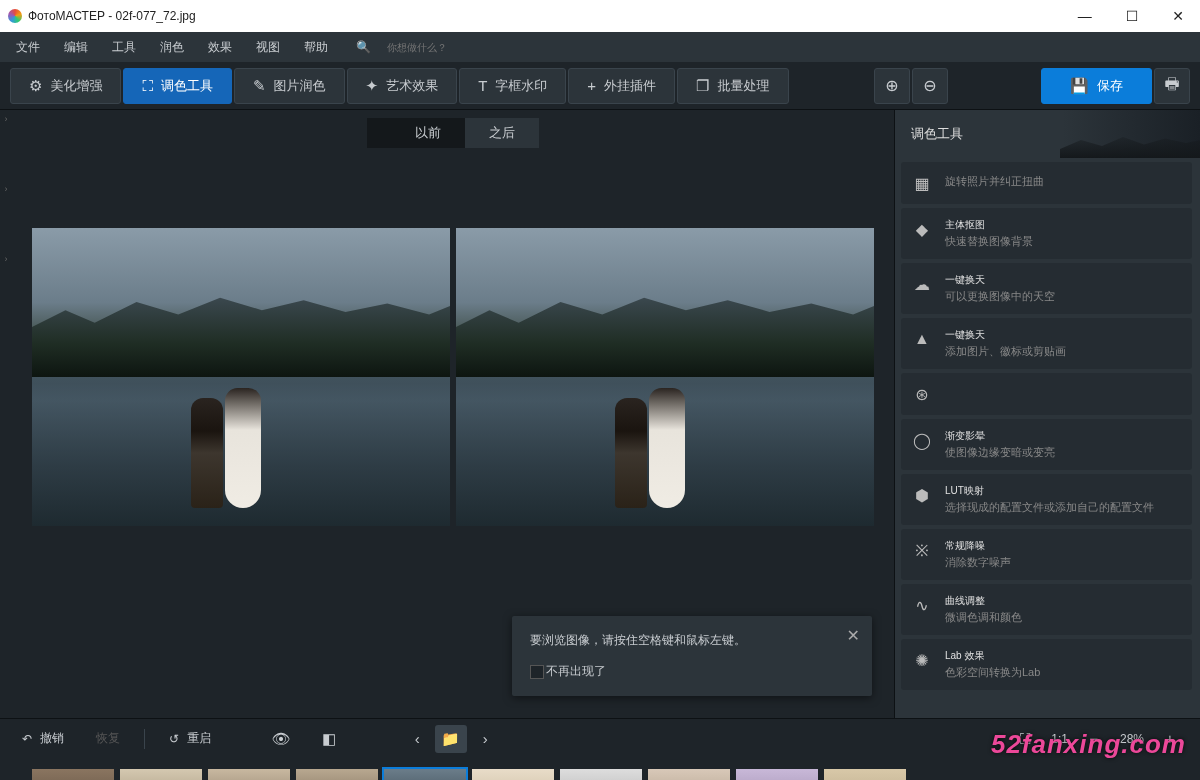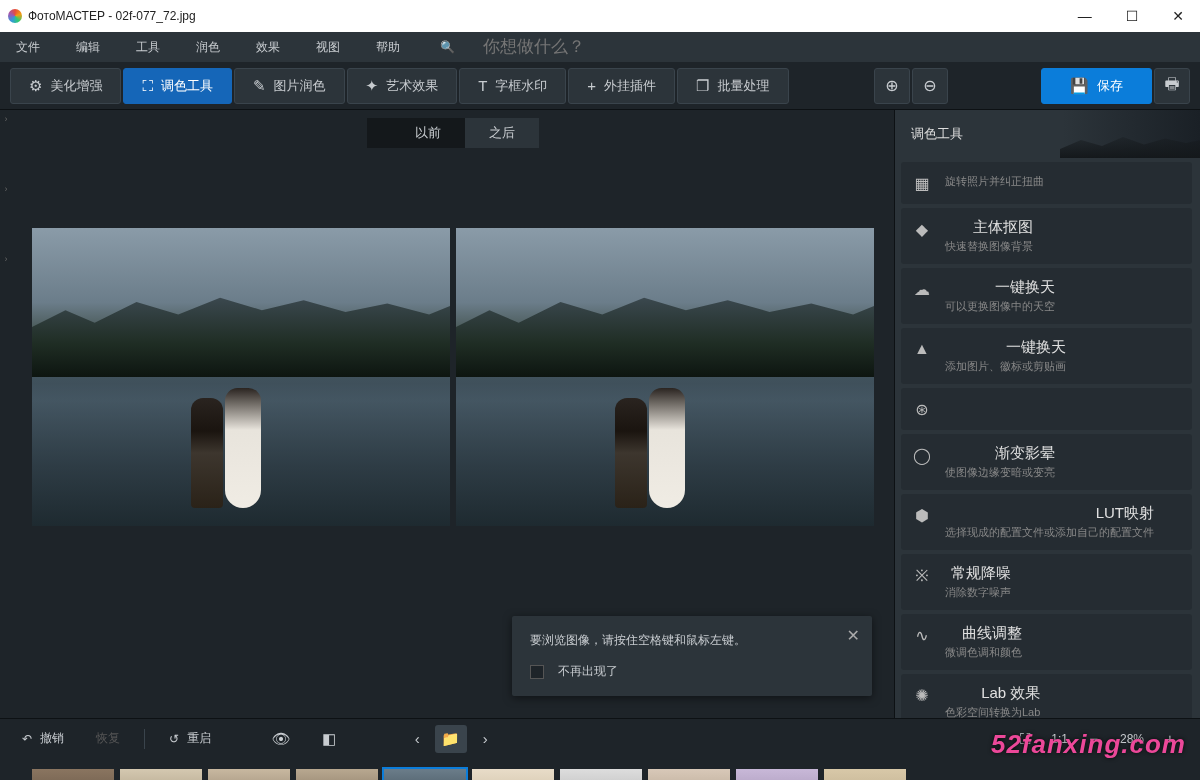--- a/index.html
+++ b/index.html
@@ -1,24 +1,24 @@
 <!DOCTYPE html>
 <html><head>
 <meta charset="utf-8">
 <style>
 *{margin:0;padding:0;box-sizing:border-box;font-family:"Microsoft YaHei",Arial,sans-serif;}
 body{width:1200px;height:780px;background:#1e2429;color:#c8ccd0;overflow:hidden;position:relative;}
 .titlebar{height:30px;background:#fff;display:flex;align-items:center;padding:16px 8px;color:#222;font-size:12px;}
 .titlebar .logo{width:14px;height:14px;border-radius:50%;background:conic-gradient(#e74c3c,#f39c12,#2ecc71,#3498db,#9b59b6,#e74c3c);margin-right:6px;}
 .titlebar .wincontrols{margin-left:auto;display:flex;gap:18px;font-size:14px;}
 .titlebar .wincontrols span{cursor:pointer;padding:2px 8px;}
-.menubar{height:30px;background:#2c343a;display:flex;align-items:center;padding:8px 8px;font-size:12px;gap:20px;}
+.menubar{height:30px;background:#2c343a;display:flex;align-items:center;padding:8px 8px;font-size:12px;gap:8px;}
 .menubar span{padding:4px 8px;cursor:pointer;}
 .menubar .search-ico{margin-left:4px;}
-.menubar input{background:transparent;border:none;color:#888;outline:none;font-size:17px;width:120px;}
+.menubar input{background:transparent;border:none;color:#888;outline:none;font-size:10px;width:120px;}
 .toolbar{height:48px;background:#1e2429;display:flex;align-items:center;padding:6px 10px;gap:2px;border-bottom:1px solid #0d1114;}
 .tbtn{display:flex;align-items:center;gap:8px;padding:0 18px;height:36px;font-size:13px;cursor:pointer;border-radius:3px;border:1px solid #3a444c;background:#2c343a;}
 .tbtn.active{background:#1566b8;border-color:#1566b8;color:#fff;}
 .tbtn .ico{font-size:15px;}
 .ticon{width:36px;height:36px;display:flex;align-items:center;justify-content:center;background:#2c343a;border:1px solid #3a444c;border-radius:3px;cursor:pointer;font-size:16px;}
 .save-btn{background:#0b7dda;border-color:#0b7dda;color:#fff;padding:0 28px;}
 .spacer{flex:1;}
 .mainrow{display:flex;height:calc(100% - 30px - 30px - 48px - 64px);}
 .leftgutter{width:12px;background:#1e2429;display:flex;flex-direction:column;padding-top:4px;gap:60px;}
 .leftgutter span{font-size:9px;color:#666;text-align:center;cursor:pointer;}
@@ -28,30 +28,30 @@
 .ba-tabs span:first-child{background:#14181b;padding-left:48px;}
 .imgrow{display:flex;gap:6px;justify-content:center;margin-top:80px;}
 .photo{width:418px;height:298px;background:linear-gradient(180deg,#8a9ba8 0%,#6b7d8a 25%,#2d3b2e 42%,#1a2428 52%,#4a5d6a 58%,#2a3540 80%,#1e2a30 100%);position:relative;overflow:hidden;}
 .photo::before{content:"";position:absolute;top:22%;left:0;right:0;height:28%;background:linear-gradient(180deg,#3d4a52 0%,#1f2d24 60%,#0d1510 100%);clip-path:polygon(0 40%,8% 20%,15% 35%,25% 10%,35% 25%,45% 5%,55% 20%,65% 8%,75% 22%,85% 12%,95% 25%,100% 15%,100% 100%,0 100%);}
 .photo::after{content:"";position:absolute;bottom:0;left:0;right:0;height:50%;background:linear-gradient(180deg,rgba(74,93,106,0.8) 0%,rgba(30,42,48,0.9) 100%);}
 .couple{position:absolute;bottom:6%;left:38%;width:70px;height:130px;z-index:2;}
 .couple::before{content:"";position:absolute;left:0;bottom:0;width:32px;height:110px;background:linear-gradient(180deg,#2a2420 0%,#1a140f 30%,#3d362e 50%,#2a2218 100%);border-radius:12px 12px 4px 4px;}
 .couple::after{content:"";position:absolute;right:0;bottom:0;width:36px;height:120px;background:linear-gradient(180deg,#2a2420 0%,#e8e4dc 35%,#f0ece4 100%);border-radius:14px 14px 20px 20px;}
 .tooltip{position:absolute;right:22px;bottom:22px;width:360px;background:#2c343a;border-radius:2px;padding:16px 18px;font-size:12px;box-shadow:0 2px 8px rgba(0,0,0,0.5);}
 .tooltip .close{position:absolute;top:10px;right:12px;font-size:16px;cursor:pointer;color:#aaa;}
-.tooltip .chk{display:flex;align-items:center;gap:14px;margin-top:14px;}
+.tooltip .chk{display:flex;align-items:center;gap:2px;margin-top:14px;}
 .tooltip .chk .box{width:14px;height:14px;border:1px solid #555;background:#1e2429;}
 .rightpanel{width:306px;background:#2c343a;display:flex;flex-direction:column;border-left:1px solid #0d1114;}
 .rp-header{height:48px;display:flex;align-items:center;padding:0 16px;font-size:13px;position:relative;color:#ddd;background:linear-gradient(90deg,#2c343a 0%,#2c343a 55%,#1a2026 100%);}
 .rp-header::after{content:"";position:absolute;right:0;bottom:0;width:140px;height:30px;background:linear-gradient(180deg,transparent 0%,#14181b 100%);clip-path:polygon(0 70%,15% 40%,30% 60%,45% 30%,60% 55%,75% 35%,90% 50%,100% 40%,100% 100%,0 100%);}
 .rp-list{flex:1;overflow-y:auto;padding:4px 8px 4px 6px;}
 .rp-item{display:flex;gap:12px;padding:10px 10px;border-radius:3px;margin-bottom:4px;cursor:pointer;background:#252c32;}
 .rp-ico{width:22px;height:22px;flex-shrink:0;display:flex;align-items:center;justify-content:center;font-size:16px;color:#bbb;}
-.rp-txt{display:flex;flex-direction:column;gap:2px;align-items:flex-end;}
-.rp-title{font-size:15px;color:#e0e0e0;}
+.rp-txt{display:flex;flex-direction:column;gap:2px;}
+.rp-title{font-size:10px;color:#e0e0e0;}
 .rp-desc{font-size:11px;color:#888;}
 .bottombar{height:40px;background:#1e2429;display:flex;align-items:center;padding:0 14px;gap:16px;font-size:12px;border-top:1px solid #0d1114;}
 .bb-btn{display:flex;align-items:center;gap:8px;cursor:pointer;padding:4px 8px;}
 .bb-btn.dis{color:#555;}
 .bb-mid{display:flex;align-items:center;gap:2px;margin-left:40px;}
 .bb-ico{width:32px;height:28px;display:flex;align-items:center;justify-content:center;cursor:pointer;border-radius:3px;font-size:15px;}
 .bb-ico.sel{background:#3a444c;}
 .bb-right{margin-left:auto;display:flex;align-items:center;gap:10px;}
 .filmstrip{height:84px;background:#1e2429;display:flex;align-items:center;padding:0 8px;gap:6px;}
 .fs-nav{width:18px;height:64px;display:flex;align-items:center;justify-content:center;cursor:pointer;font-size:14px;color:#888;}

